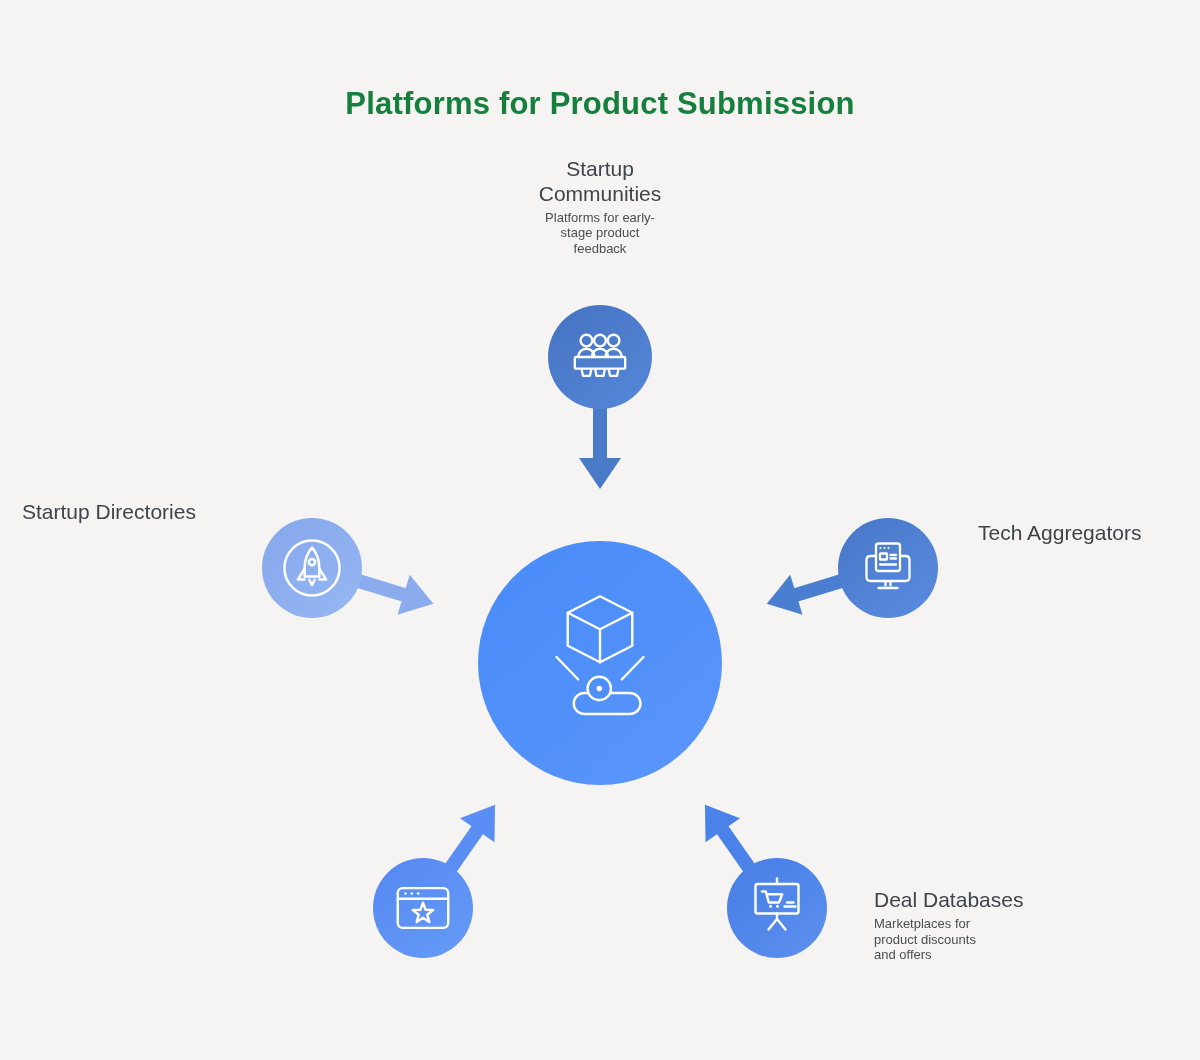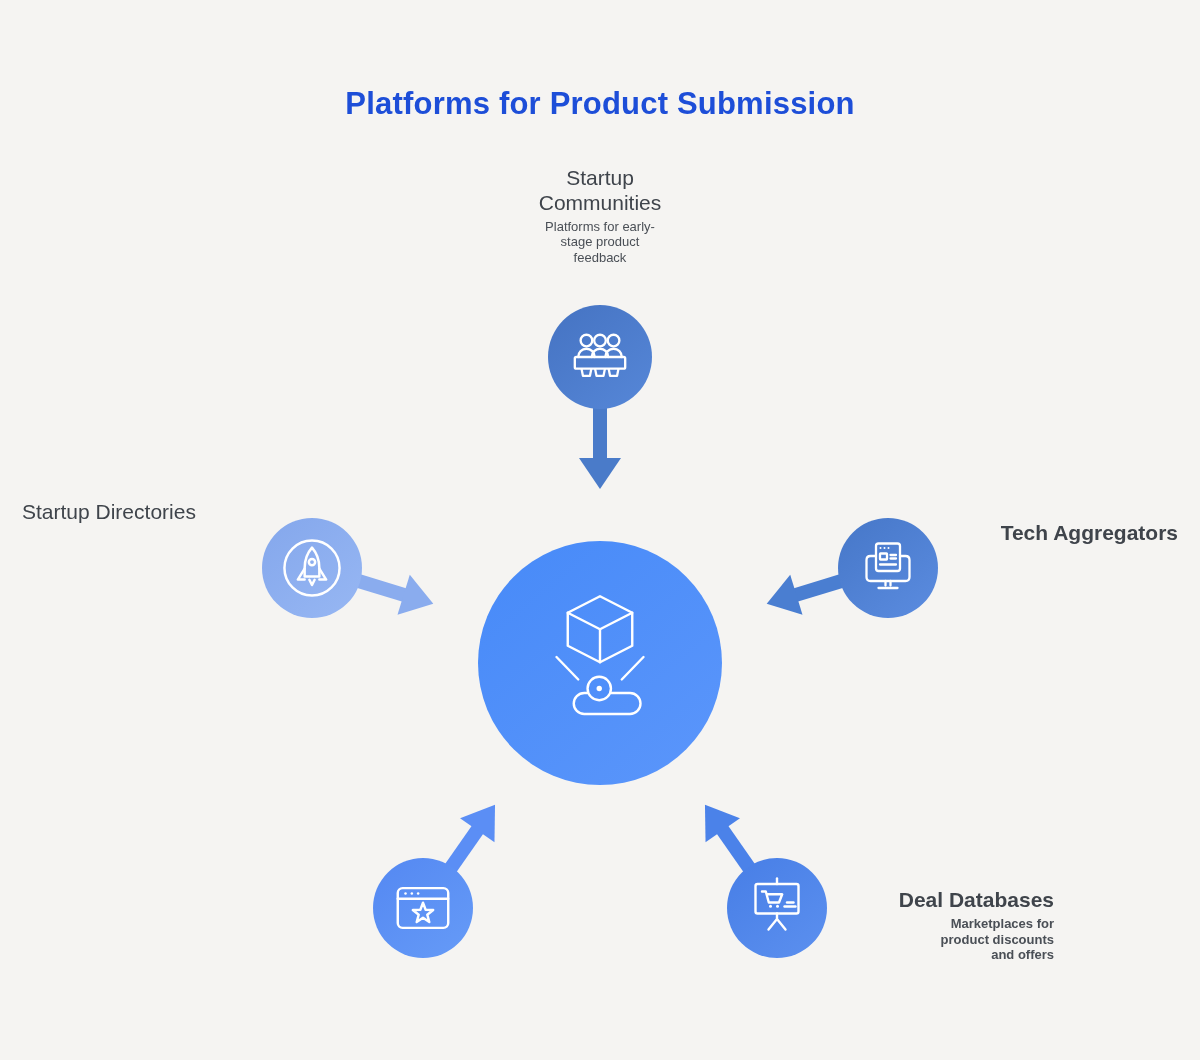--- a/index.html
+++ b/index.html
@@ -4,43 +4,43 @@
 <style>
   html,body { margin:0; padding:0; background:#f5f4f2; }
   .canvas {
     position:relative; width:1200px; height:1060px;
     background:#f5f4f2; overflow:hidden;
     font-family:"Liberation Sans", sans-serif;
   }
   .main-title {
     position:absolute; left:0; top:86px; width:100%;
     text-align:center; font-size:31px; font-weight:bold;
-    color:#1d4ed8; letter-spacing:0.2px;
+    color:#15803d; letter-spacing:0.2px;
   }
   .arrow-layer { position:absolute; left:0; top:0; z-index:1; }
   .circle {
     position:absolute; border-radius:50%; z-index:2;
     display:flex; align-items:center; justify-content:center;
   }
   .circle svg { display:block; }
   #circle-top    { left:548px; top:305px; width:104px; height:104px; background:linear-gradient(140deg,#4573c2,#5687d8); }
   #circle-right  { left:838px; top:518px; width:100px; height:100px; background:linear-gradient(140deg,#4677c8,#5b8ce0); }
   #circle-left   { left:262px; top:518px; width:100px; height:100px; background:linear-gradient(140deg,#84a7ec,#97b7f3); }
   #circle-bl     { left:373px; top:858px; width:100px; height:100px; background:linear-gradient(140deg,#5488f2,#669bf7); }
   #circle-br     { left:727px; top:858px; width:100px; height:100px; background:linear-gradient(140deg,#477ee6,#5c90ef); }
   #circle-center { left:478px; top:541px; width:244px; height:244px; background:linear-gradient(140deg,#478af8,#5b96fb); }
   .node-text { position:absolute; z-index:2; }
   .node-title {
     font-size:21px; color:#3f444b; line-height:1.18; white-space:pre-line;
   }
   .node-desc {
     font-size:13px; color:#4a4f56; line-height:1.22; white-space:pre-line; margin-top:3px;
   }
-  .ta-c { text-align:center; } .ta-r { } .ta-l { text-align:right;font-weight:bold; }
-  #text-top   { left:490px; top:166px; width:220px; }
+  .ta-c { text-align:center; } .ta-r { } .ta-l { text-align:left; }
+  #text-top   { left:490px; top:157px; width:220px; }
   #text-left  { left:22px;  top:500px; width:200px; }
   #text-right { left:978px; top:521px; width:200px; }
   #text-bl    { left:127px; top:888px; width:200px; }
   #text-br    { left:874px; top:888px; width:180px; }
 </style>
 </head>
 <body>
 
 <div class="canvas">
 

